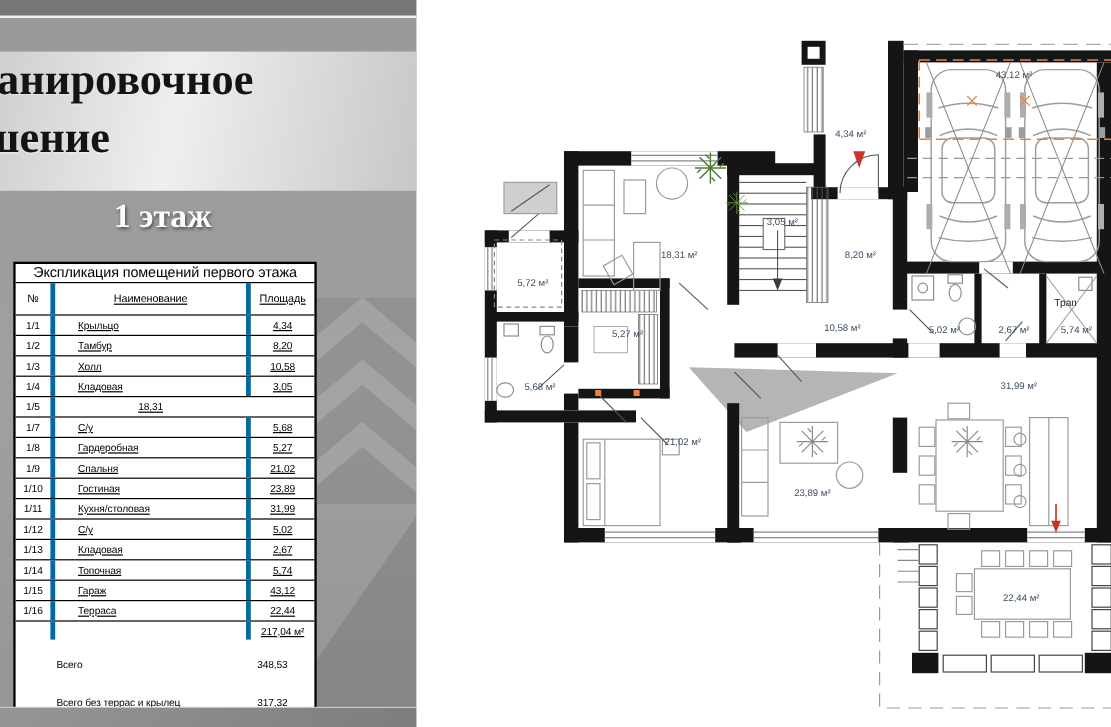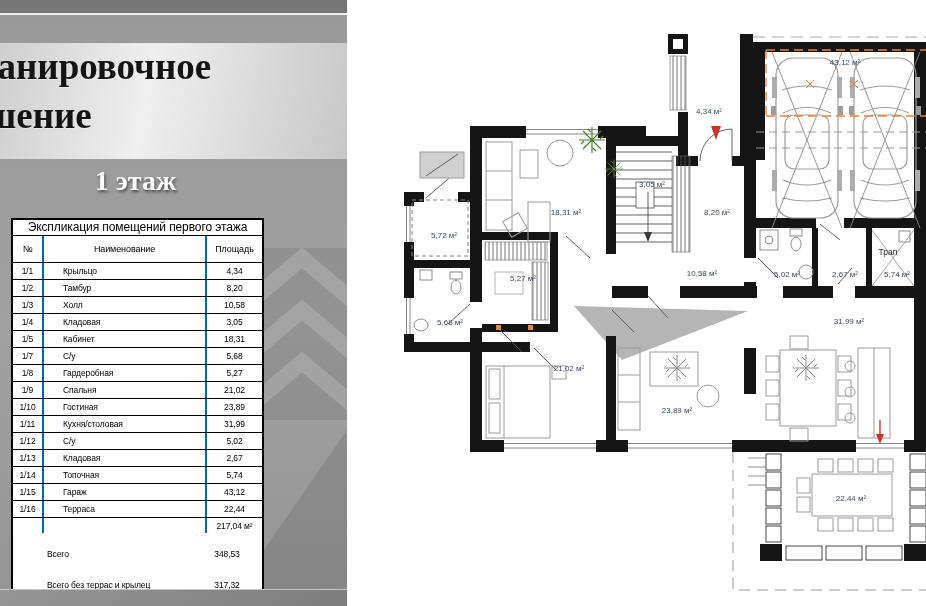--- a/index.html
+++ b/index.html
@@ -23,21 +23,21 @@
   .panel-footer{position:absolute;left:0;bottom:0;width:100%;height:16px;
                 border-top:1px solid #c6c6c6;background:linear-gradient(135deg,#969696,#7d7d7d);}
   
   .exp-table{position:absolute;left:11px;top:218px;width:249px;background:#fff;
              border:2px solid #000;color:#000;font-size:8.5px;letter-spacing:-0.1px;}
   .caption{height:15px;line-height:15px;text-align:center;border-bottom:1px solid #000;font-size:12px;}
   .tr{display:grid;grid-template-columns:29px 1fr 57px;}
   .thead{height:26px;border-bottom:1px solid #000;font-size:9px;}
   .thead .td{display:flex;align-items:center;justify-content:center;}
   .td{min-height:15px;}
-  .td + .td{border-left:2px solid #0369a1;}
+  .td + .td{border-left:4px solid #0369a1;text-decoration:underline;}
   .body-row{height:16px;border-bottom:1px solid #000;}
   .body-row .td{display:flex;align-items:center;}
   .td.num{justify-content:center;}
   .td.name{padding-left:19px;}
   .td.area{justify-content:center;}
   .subtotal-row{height:15px;}
   .subtotal-row .td{display:flex;align-items:center;justify-content:center;}
   .total-row{display:block;height:20px;line-height:20px;position:relative;margin-top:11px;}
   .total-label{position:absolute;left:34px;}
   .total-value{position:absolute;right:10px;width:50px;text-align:center;}
@@ -96,21 +96,20 @@
             <div class="td name">Холл</div>
             <div class="td area">10,58</div>
           </div>
           <div class="tr body-row">
             <div class="td num">1/4</div>
             <div class="td name">Кладовая</div>
             <div class="td area">3,05</div>
           </div>
           <div class="tr body-row">
             <div class="td num">1/5</div>
-            <div class="td name">Кабинет</div>
             <div class="td area">18,31</div>
           </div>
           <div class="tr body-row">
             <div class="td num">1/7</div>
             <div class="td name">С/у</div>
             <div class="td area">5,68</div>
           </div>
           <div class="tr body-row">
             <div class="td num">1/8</div>
             <div class="td name">Гардеробная</div>

